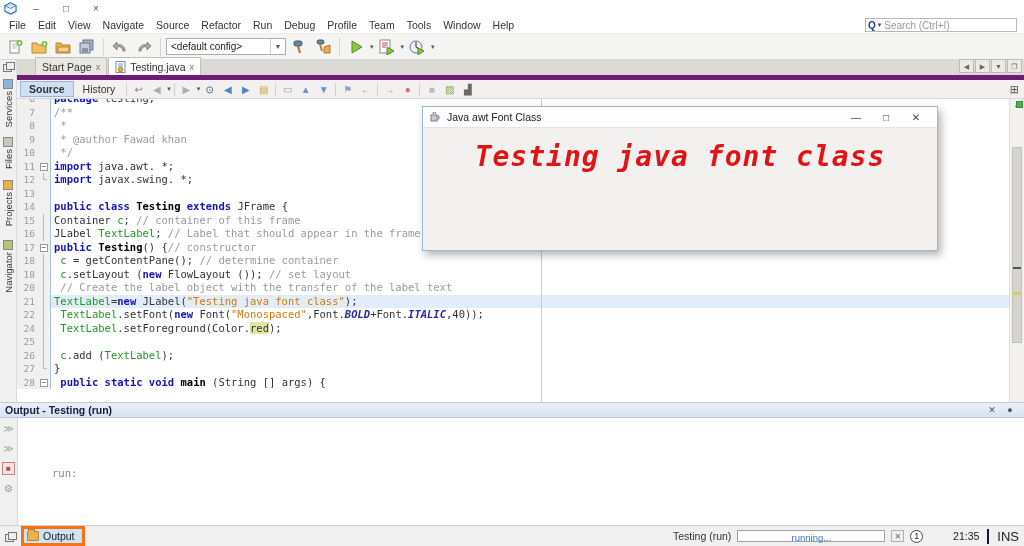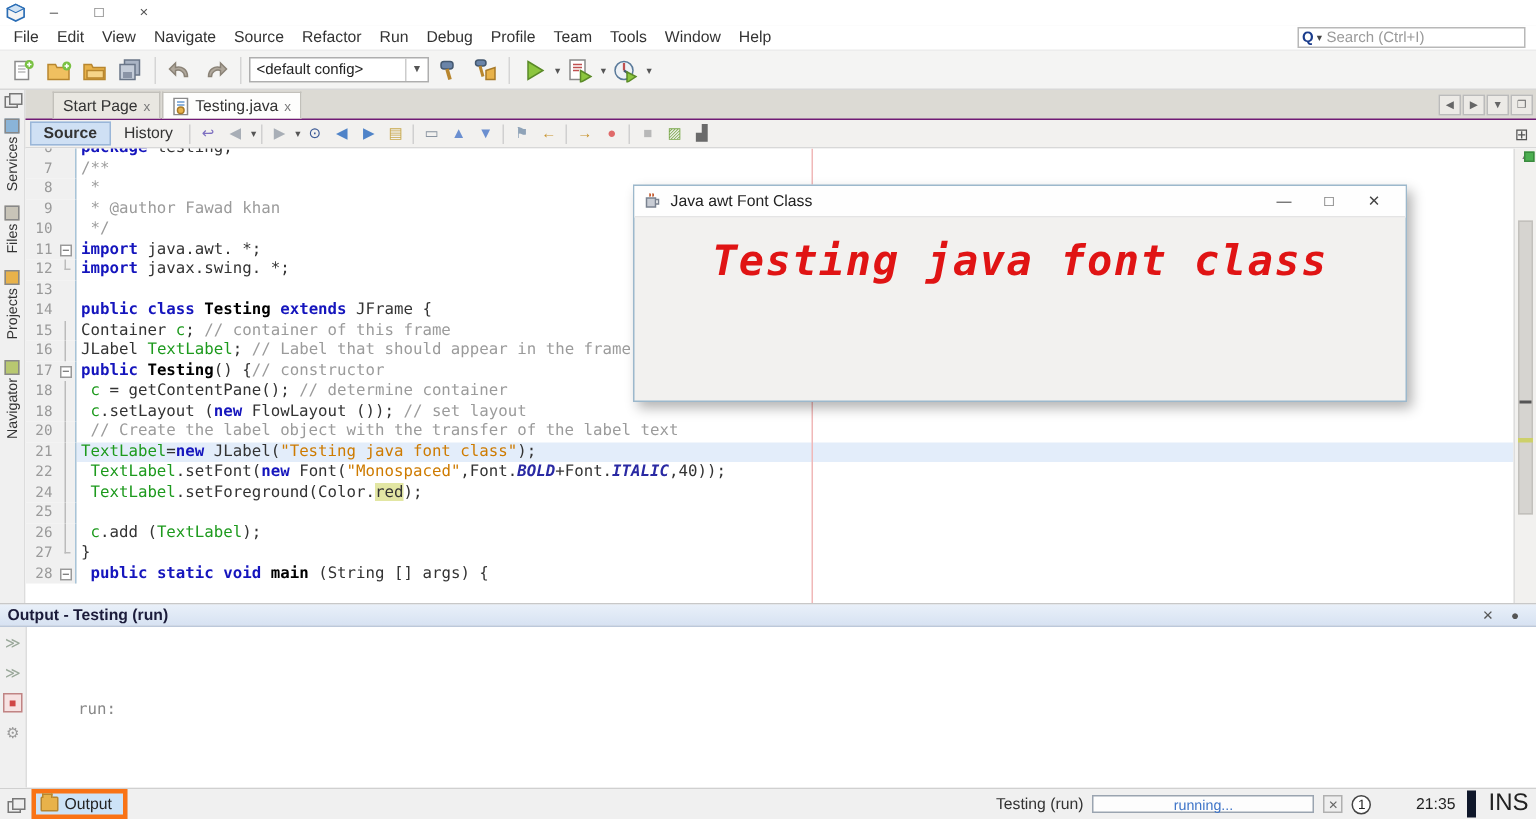--- a/index.html
+++ b/index.html
@@ -38,21 +38,21 @@
   .dbl-sq:before, .dbl-sq:after { content:""; position:absolute; border:1px solid #777; background:#eee; width:7px; height:6px; }
   .dbl-sq:before { left:0; top:2px; } .dbl-sq:after { left:3px; top:0; }
   .vtab { display:flex; flex-direction:column; align-items:center; margin-bottom:10px; }
   .vtab .vicon { width:10px; height:10px; margin-bottom:2px; }
   .vtab .vlabel { writing-mode:vertical-rl; transform:rotate(180deg); font-size:9.5px; color:#333; }
   .vtab.nav-group { margin-top:14px; }
 
   .workarea { flex:1; display:flex; flex-direction:column; min-width:0; }
 
   
-  .tabrow { height:20px; background:#dcdad4; display:flex; align-items:flex-end; padding-left:18px; border-bottom:1px solid #701a75; }
+  .tabrow { height:20px; background:#dcdad4; display:flex; align-items:flex-end; padding-left:18px; border-bottom:5px solid #701a75; }
   .doctab { height:18px; display:flex; align-items:center; gap:4px; padding:0 6px; font-size:10.5px; background:#e9e7e1; border:1px solid #c2c0ba; border-bottom:none; margin-right:1px; color:#333; }
   .doctab.active { background:#fdfdfc; }
   .doctab .x { font-size:9px; color:#777; }
   .tabrow .spacer { flex:1; }
   .tabrow-ctl { display:flex; gap:1px; align-items:center; margin-right:2px; padding-bottom:2px; }
   .tabrow-ctl span { width:15px; height:14px; border:1px solid #bbb; background:#eceae6; text-align:center; font-size:7px; line-height:13px; color:#666; }
 
   
   .edtoolbar { height:19px; background:#f2f1ef; border-bottom:1px solid #d8d8d8; display:flex; align-items:center; padding:0 3px; gap:1px; }
   .srcbtn { padding:1px 8px; font-size:10.5px; font-weight:bold; }
@@ -83,21 +83,21 @@
   .tk-h { background:#e2e6a3; }
   .margin-line { position:absolute; top:0; bottom:0; left:524px; width:1px; background:#f0b8b8; }
   .scrollcol { width:15px; background:#f2f1ef; border-left:1px solid #ddd; position:relative; flex:none; }
   .sc-up { text-align:center; font-size:7px; color:#777; height:12px; line-height:12px; }
   .sc-thumb { position:absolute; left:2px; right:2px; top:48px; height:196px; background:#d6d4d0; border:1px solid #c2c0bc; }
   .err-ok { position:absolute; right:1px; top:2px; width:7px; height:7px; background:#4caf50; border:1px solid #3a8a3e; }
   .stripe-mark-dark { position:absolute; right:3px; top:168px; width:8px; height:2px; background:#555; }
   .stripe-mark-yellow { position:absolute; right:2px; top:193px; width:10px; height:3px; background:#cdd06a; }
 
   
-  .popup { position:absolute; left:422px; top:123px; width:516px; height:145px; background:#f2f1ef; border:1px solid #9cb8cc; box-shadow:3px 4px 8px rgba(0,0,0,.3); z-index:50; }
+  .popup { position:absolute; left:422px; top:106px; width:516px; height:145px; background:#f2f1ef; border:1px solid #9cb8cc; box-shadow:3px 4px 8px rgba(0,0,0,.3); z-index:50; }
   .popup-title { height:21px; background:#fefefe; display:flex; align-items:center; padding:0 6px; border-bottom:1px solid #e4e4e4; }
   .popup-title .cup { width:12px; height:12px; margin-right:6px; }
   .popup-title .ptxt { flex:1; font-size:10.5px; color:#222; }
   .popup-title .pc { width:30px; text-align:center; font-size:10px; color:#444; }
   .popup-body { padding-top:12px; text-align:center; }
   .popup-msg { font-family:"DejaVu Sans Mono", monospace; font-weight:bold; font-style:italic; font-size:28px; color:#e01414; letter-spacing:1px; }
 
   
   .output { height:123px; border-top:1px solid #c8c8c8; display:flex; flex-direction:column; }
   .out-header { height:15px; background:linear-gradient(#e9f0f9,#d7e2f2); border-bottom:1px solid #bcc8da; display:flex; align-items:center; padding:0 5px; }
@@ -114,21 +114,21 @@
   .outbtn { display:flex; align-items:center; gap:4px; background:#cde3f7; border:3px solid #f97316; padding:1px 7px 1px 3px; font-size:10.5px; color:#222; }
   .outbtn .fico { width:12px; height:10px; background:#e8b24a; border:1px solid #b8862e; border-radius:1px; position:relative; }
   .outbtn .fico:before { content:""; position:absolute; left:0; top:-3px; width:5px; height:2px; background:#e8b24a; border:1px solid #b8862e; border-bottom:none; }
   .statusbar .spacer { flex:1; }
   .task-label { font-size:10.5px; color:#333; }
   .progress { width:148px; height:12px; border:1px solid #9aa4b0; background:#fdfdfd; position:relative; text-align:center; }
   .progress .ptext { font-size:9.5px; color:#3f75c8; line-height:11px; }
   .pbx { width:13px; height:12px; border:1px solid #b0b0b0; background:#eee; text-align:center; font-size:8px; line-height:11px; color:#666; }
   .notif { width:13px; height:13px; border:1.5px solid #444; border-radius:50%; text-align:center; font-size:9px; line-height:11px; color:#222; background:#fff; }
   .clock { font-size:10.5px; color:#222; width:50px; text-align:right; }
-  .mode { font-size:16px; color:#222; border-left:6px solid #0f172a; padding-left:8px; margin-left:2px; }
+  .mode { font-size:13px; color:#222; border-left:2px solid #0f172a; padding-left:8px; margin-left:2px; }
 
   svg { display:block; }
 </style>
 </head>
 <body>
 
 <div class="titlebar">
   <svg class="app-icon" viewBox="0 0 14 14">
     <polygon points="7,1 13,4 13,10 7,13 1,10 1,4" fill="#f4f4f4" stroke="#2a6db5" stroke-width="1.2"></polygon>
     <polygon points="7,1 13,4 7,7 1,4" fill="#cfe2f4" stroke="#2a6db5" stroke-width="0.8"></polygon>

